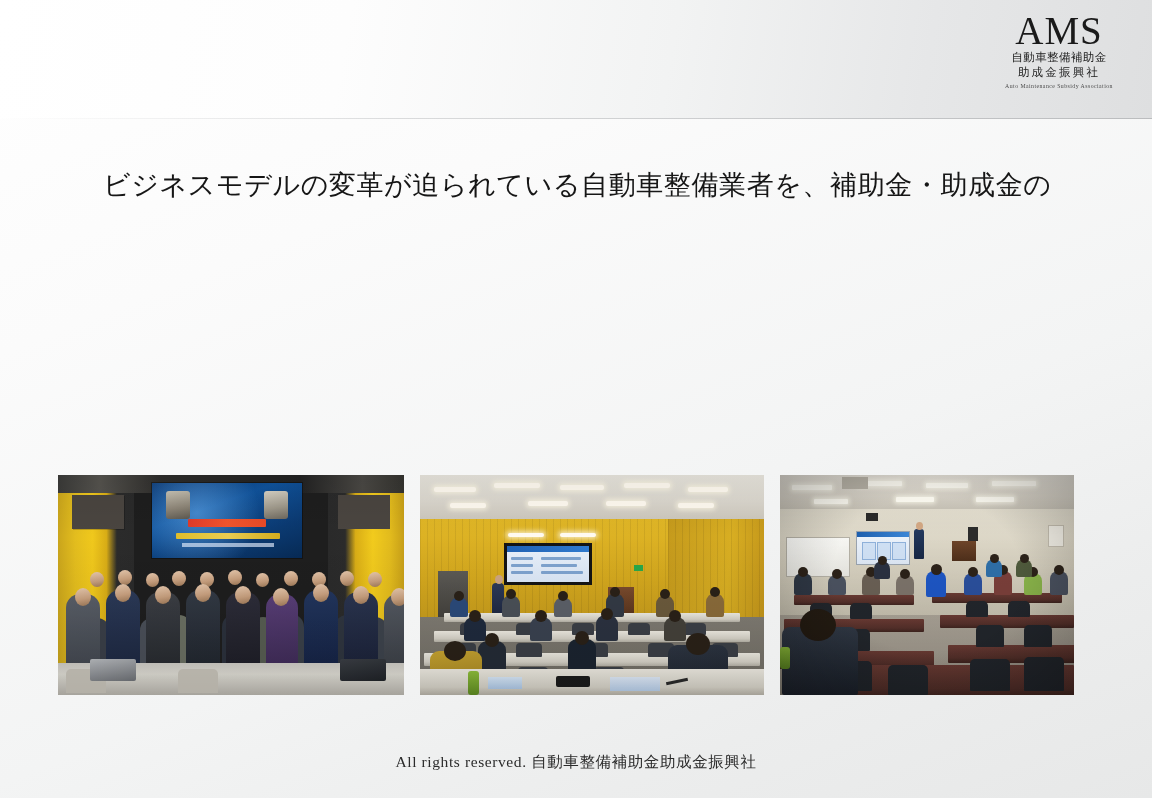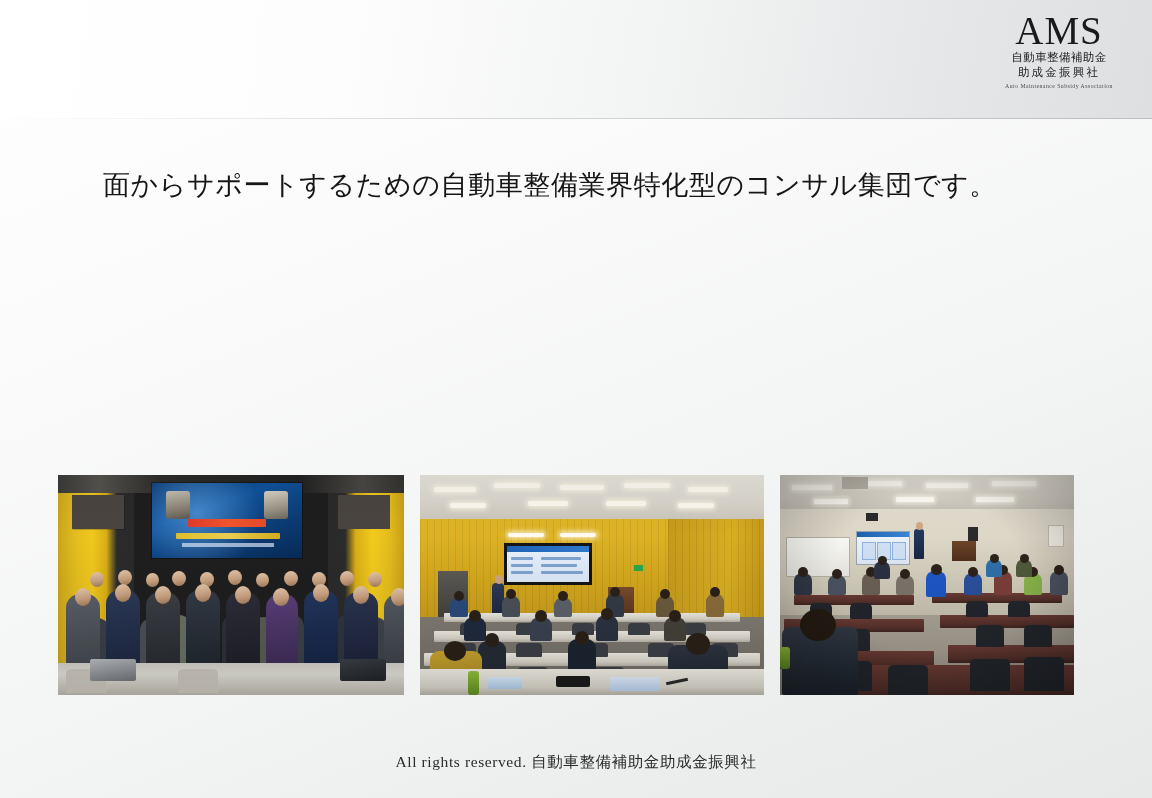--- a/index.html
+++ b/index.html
@@ -396,21 +396,21 @@
 
 
   <div class="logo">
     <div class="logo-mark">AMS</div>
     <div class="logo-jp1">自動車整備補助金</div>
     <div class="logo-jp2">助成金振興社</div>
     <div class="logo-en">Auto Maintenance Subsidy Association</div>
   </div>
 
   <div class="body-copy">
-    <div class="body-line">面からサポートするための自動車整備業界特化型のコンサル集団です。</div>
+    <div class="body-line">ビジネスモデルの変革が迫られている自動車整備業者を、補助金・助成金の</div>
   </div>
 
 
   <div class="photo-strip">
 
     <div class="photo photo-1">
       <div class="p1-wall"></div>
       <div class="p1-ceil"></div>
       <div class="p1-panel-l"></div>
       <div class="p1-panel-r"></div>

